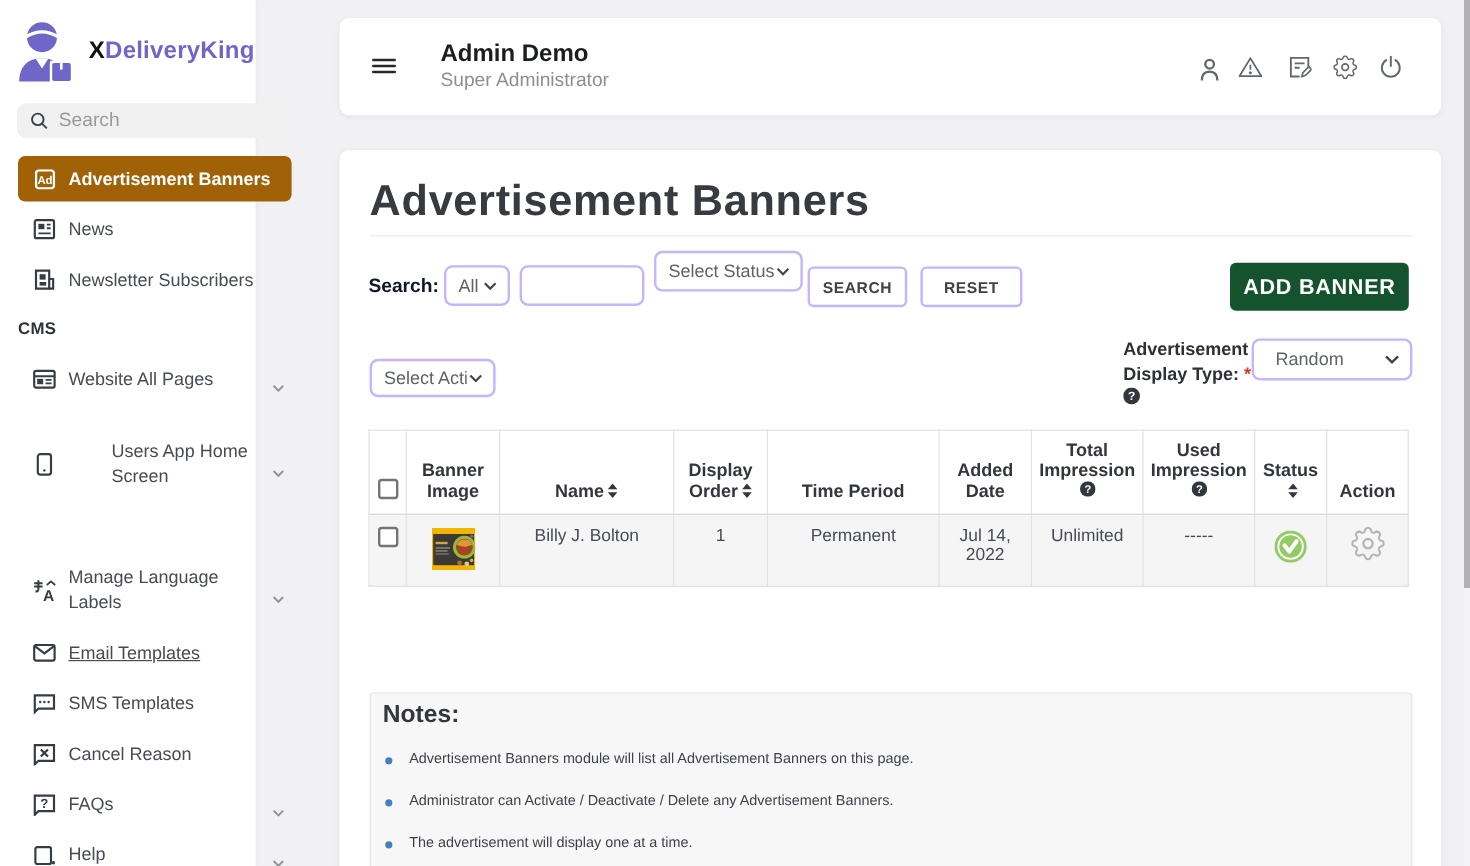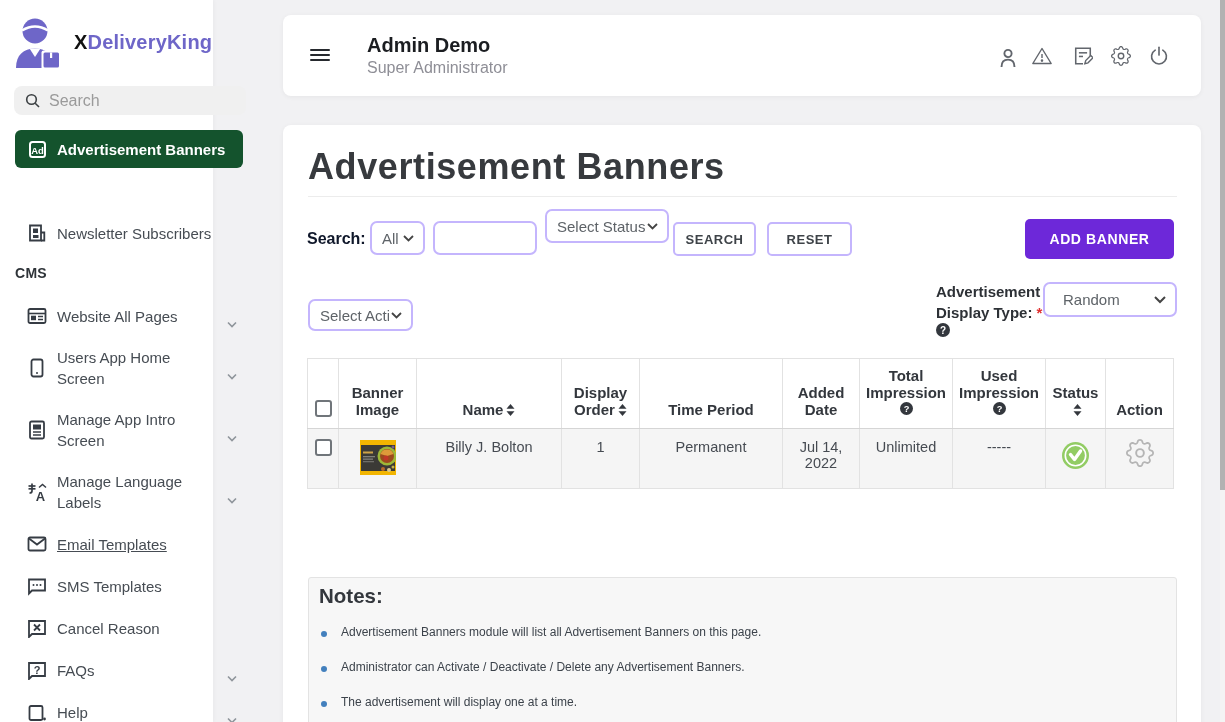--- a/index.html
+++ b/index.html
@@ -12,21 +12,21 @@
 #logoicon { position:absolute; left:14px; top:17px; }
 #logotext { position:absolute; left:74px; top:31px; font-size:20px; font-weight:bold; color:#6e66c8; letter-spacing:0.2px;}
 #logotext .x { color:#111; }
 #sbsearch { position:absolute; left:14px; top:86px; width:232px; height:29px; background:#f0f0f0;
   border-radius:8px; display:flex; align-items:center; padding-left:11px; }
 #sbsearch span { color:#9a9a9a; font-size:16px; margin-left:8px; }
 .mitem { position:absolute; left:15px; width:228px; display:flex; align-items:center; color:#464c53; font-size:15px; line-height:21px;}
 .mitem .mi { width:20px; height:20px; margin-left:12px; margin-right:10px; flex-shrink:0; display:flex; align-items:center; justify-content:center;}
 .mitem .txt { width:138px; }
 .mitem .chev { position:absolute; right:6px; top:50%; margin-top:-4px; height:7px; color:#8f959b; }
-.mitem.active { background:#14532d; border-radius:6px; color:#fff; font-weight:bold; }
+.mitem.active { background:#a16207; border-radius:6px; color:#fff; font-weight:bold; }
 #cmslabel { position:absolute; left:15px; top:265px; font-size:14px; font-weight:bold; color:#2e3338; letter-spacing:0.3px;}
 
 
 #headercard { position:absolute; left:283px; top:15px; width:918px; height:81px; background:#fff;
   border-radius:8px; box-shadow:0 1px 5px rgba(0,0,0,0.05); }
 #hamb { position:absolute; left:27px; top:34px; width:20px; height:11px; }
 #hamb div { height:2.4px; background:#26292e; margin-bottom:2.4px; border-radius:1px;}
 #hname { position:absolute; left:84px; top:19px; font-size:20px; font-weight:bold; color:#1b1d21; }
 #hrole { position:absolute; left:84px; top:44px; font-size:16px; color:#8e8e96; }
 .hicon { position:absolute; top:31px; width:20px; height:20px; }
@@ -39,22 +39,22 @@
 .ctl { position:absolute; background:#fff; border:2px solid #c4b5fd; color:#5e6368; font-size:15px;
   display:flex; align-items:center; }
 .sel { justify-content:space-between; padding:0 9px 0 10px; border-radius:7px; }
 .btn { justify-content:center; border-radius:5px; font-weight:bold; color:#3e4348; letter-spacing:0.5px; font-size:13px;}
 #lblsearch { position:absolute; left:24px; top:105px; font-size:16px; font-weight:bold; color:#0f172a; }
 #selAll   { left:87px;  top:96px; width:55px;  height:34px; }
 #inpSrch  { left:150px; top:96px; width:104px; height:34px; border-radius:7px;}
 #selStat  { left:262px; top:84px; width:124px; height:34px; }
 #btnSearch{ left:390px; top:97px; width:83px;  height:34px; }
 #btnReset { left:484px; top:97px; width:85px;  height:34px; }
-#btnAdd   { position:absolute; left:742px; top:94px; width:149px; height:40px; background:#6d28d9;
-  border-radius:5px; color:#fff; font-size:14px; font-weight:bold; letter-spacing:0.6px;
+#btnAdd   { position:absolute; left:742px; top:94px; width:149px; height:40px; background:#14532d;
+  border-radius:5px; color:#fff; font-size:18px; font-weight:bold; letter-spacing:0.6px;
   display:flex; align-items:center; justify-content:center; }
 #selAction{ left:25px; top:174px; width:105px; height:32px; }
 #lblADT { position:absolute; left:653px; top:156px; width:125px; text-align:left; font-size:15px;
   font-weight:bold; color:#2d3136; line-height:21px; }
 #lblADT .star { color:#e03131; }
 #qmADT { position:absolute; left:653px; top:198px; }
 #selRandom{ left:760px; top:157px; width:134px; height:35px; padding-left:18px;}
 
 
 #tbl { position:absolute; left:24px; top:233px; border-collapse:collapse; table-layout:fixed; }
@@ -103,20 +103,31 @@
 
   <div class="mitem active" style="top:130px; height:38px;">
     <span class="mi">
       <svg width="17" height="17" viewBox="0 0 17 17">
           <rect x="1" y="1" width="15" height="15" rx="2.5" fill="none" stroke="#fff" stroke-width="2"></rect>
           <text x="8.5" y="12.5" text-anchor="middle" font-size="9.5" font-weight="bold" fill="#fff" font-family="Liberation Sans">Ad</text>
         </svg>
     </span>Advertisement Banners
   </div>
 
+  <div class="mitem" style="top:170px; height:42px;">
+    <span class="mi">
+        <svg width="20" height="20" viewBox="0 0 20 20">
+          <rect x="2" y="2.5" width="16" height="15" rx="1.5" fill="none" stroke="#363c44" stroke-width="1.8"></rect>
+          <rect x="5" y="5.5" width="5" height="4.5" fill="#363c44"></rect>
+          <line x1="12" y1="6.2" x2="15.2" y2="6.2" stroke="#363c44" stroke-width="1.6"></line>
+          <line x1="12" y1="9.2" x2="15.2" y2="9.2" stroke="#363c44" stroke-width="1.6"></line>
+          <line x1="5" y1="13.5" x2="15.2" y2="13.5" stroke="#363c44" stroke-width="1.6"></line>
+        </svg>
+      </span>News
+  </div>
 
   <div class="mitem" style="top:212px; height:42px;">
     <span class="mi">
         <svg width="20" height="20" viewBox="0 0 20 20">
           <path d="M3 2.5 h11 v15 h-11 z" fill="none" stroke="#363c44" stroke-width="1.8"></path>
           <path d="M14 9.5 h3.3 v8 h-3.3" fill="none" stroke="#363c44" stroke-width="1.8"></path>
           <rect x="6" y="5.5" width="5" height="4.5" fill="#363c44"></rect>
           <rect x="6" y="12" width="5.5" height="3" fill="#363c44"></rect>
         </svg>
       </span>Newsletter Subscribers
@@ -132,47 +143,33 @@
           <rect x="4" y="9.7" width="5" height="4.5" fill="#363c44"></rect>
           <line x1="11" y1="10.5" x2="16" y2="10.5" stroke="#363c44" stroke-width="1.5"></line>
           <line x1="11" y1="13.5" x2="16" y2="13.5" stroke="#363c44" stroke-width="1.5"></line>
         </svg>
       </span>Website All Pages
     <span class="chev"><svg width="10" height="7" viewBox="0 0 10 7">
           <path d="M1 1.5 L5 5.5 L9 1.5" fill="none" stroke="#8f959b" stroke-width="1.6"></path>
         </svg></span>
   </div>
 
-  <div class="mitem" style="top:337px; height:62px; line-height:21px;">
+  <div class="mitem" style="top:356px; height:62px; line-height:21px;gap:36px;">
     <span class="mi">
         <svg width="20" height="20" viewBox="0 0 20 20">
           <rect x="4.5" y="1.5" width="11" height="17" rx="2" fill="none" stroke="#363c44" stroke-width="1.8"></rect>
           <circle cx="10" cy="15" r="1" fill="#363c44"></circle>
         </svg>
       </span>
       <span class="txt">Users App Home Screen</span>
     <span class="chev"><svg width="10" height="7" viewBox="0 0 10 7">
           <path d="M1 1.5 L5 5.5 L9 1.5" fill="none" stroke="#8f959b" stroke-width="1.6"></path>
         </svg></span>
   </div>
 
-  <div class="mitem" style="top:399px; height:62px; line-height:21px;">
-    <span class="mi">
-        <svg width="20" height="20" viewBox="0 0 20 20">
-          <rect x="3" y="1.5" width="14" height="17" rx="1.5" fill="none" stroke="#363c44" stroke-width="1.8"></rect>
-          <rect x="6" y="4.5" width="8" height="5" fill="#363c44"></rect>
-          <line x1="6" y1="12" x2="14" y2="12" stroke="#363c44" stroke-width="1.5"></line>
-          <line x1="6" y1="15" x2="14" y2="15" stroke="#363c44" stroke-width="1.5"></line>
-        </svg>
-      </span>
-      <span class="txt">Manage App Intro Screen</span>
-    <span class="chev"><svg width="10" height="7" viewBox="0 0 10 7">
-          <path d="M1 1.5 L5 5.5 L9 1.5" fill="none" stroke="#8f959b" stroke-width="1.6"></path>
-        </svg></span>
-  </div>
 
   <div class="mitem" style="top:461px; height:62px; line-height:21px;">
     <span class="mi">
         <svg width="20" height="20" viewBox="0 0 20 20">
           <g stroke="#363c44" stroke-width="1.7" fill="none">
             <line x1="5" y1="1.5" x2="5" y2="9"></line>
             <line x1="1.5" y1="4" x2="8.5" y2="4"></line>
             <line x1="1.5" y1="6.8" x2="8.5" y2="6.8"></line>
             <path d="M5 9 Q5 11 2.5 11"></path>
             <path d="M12 5.5 L15.5 2.5 L19 5.5" stroke-width="1.5"></path>

